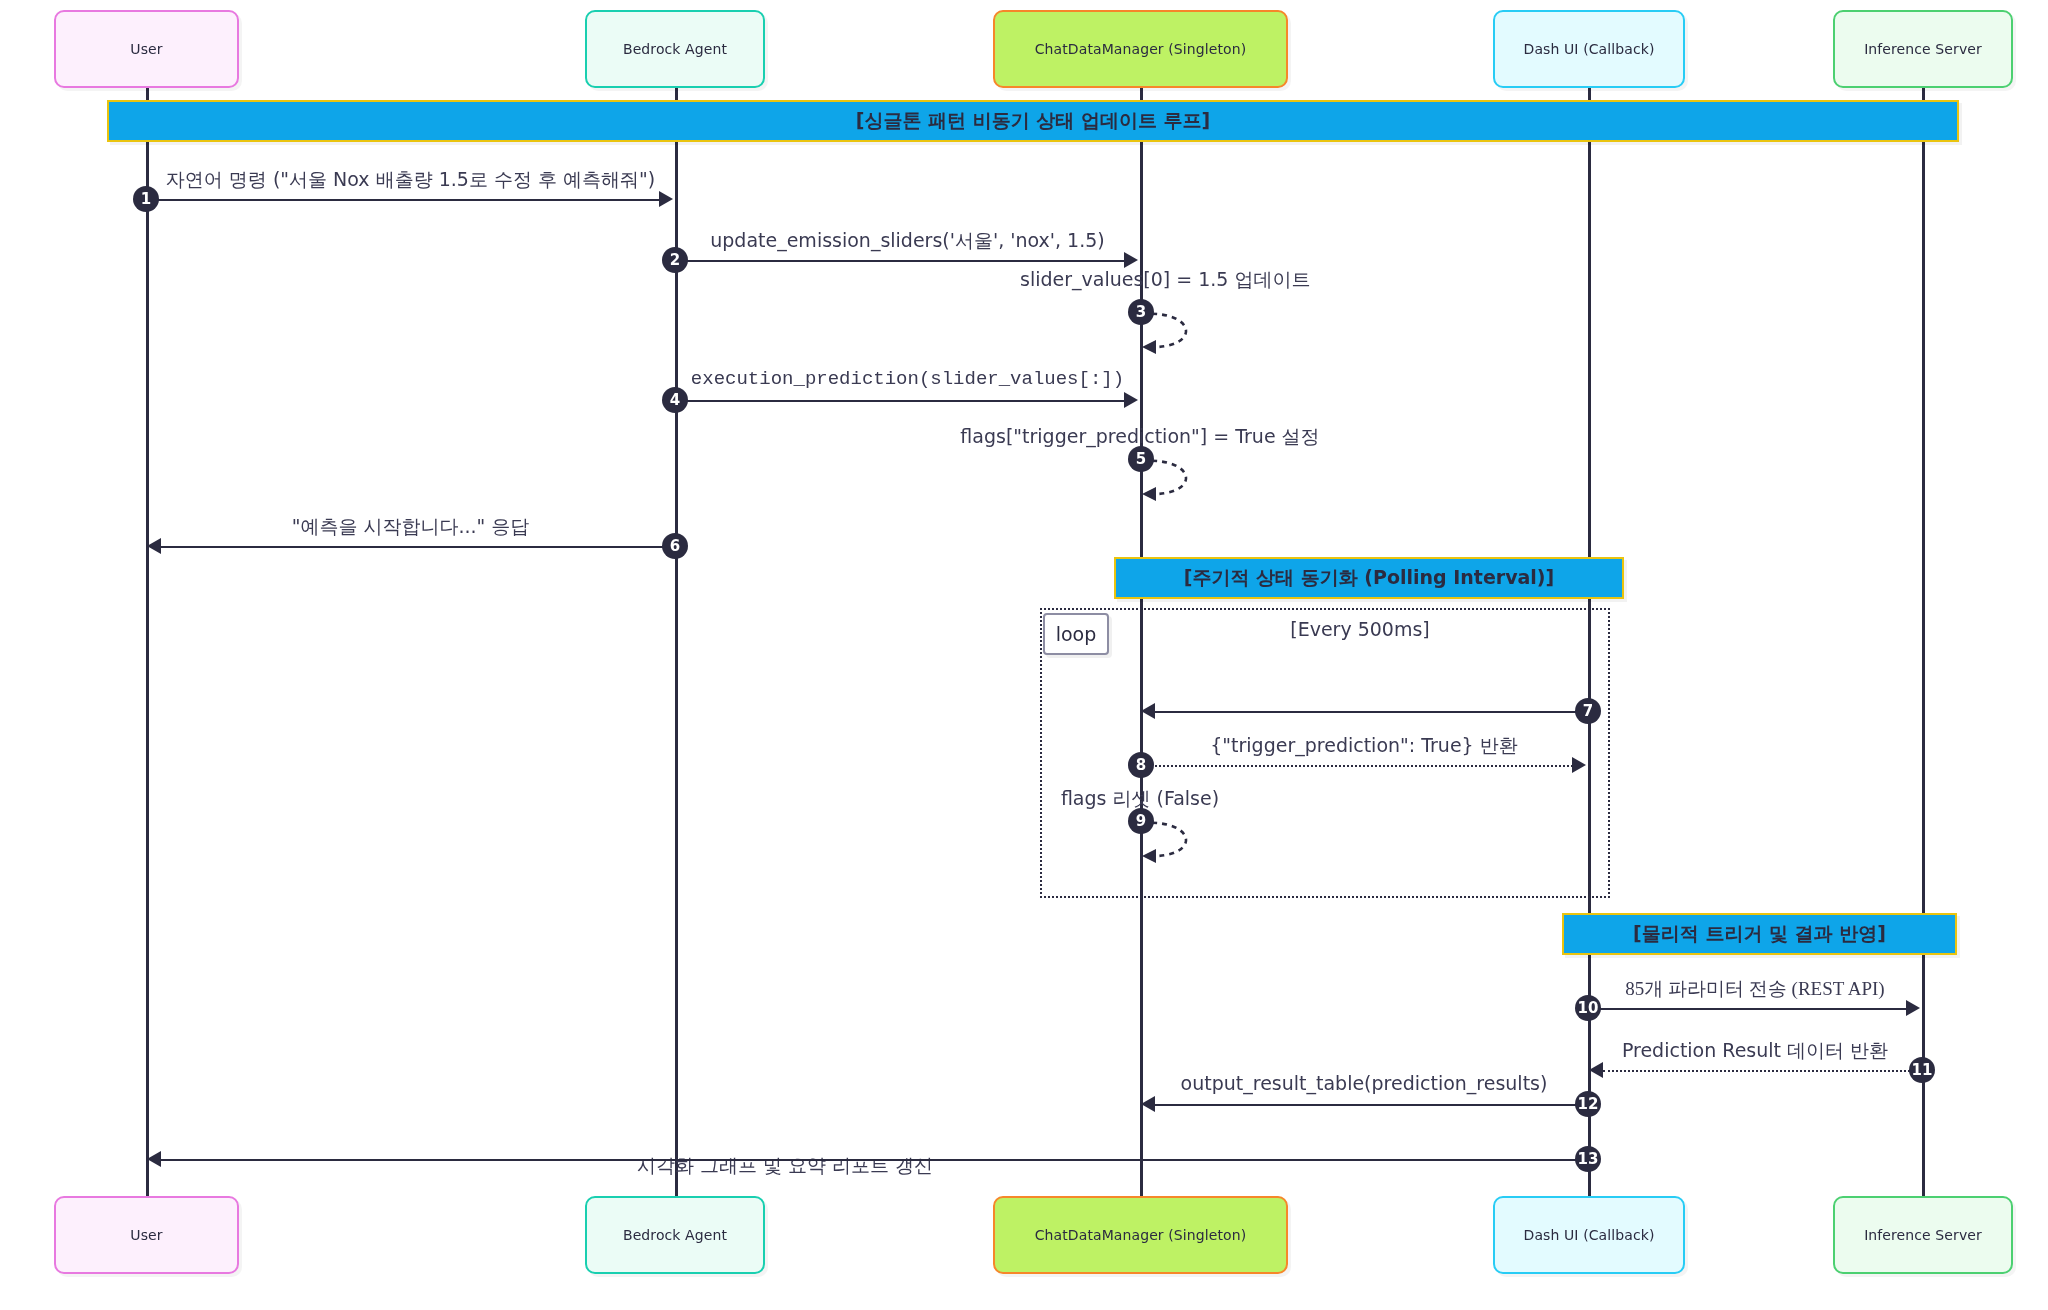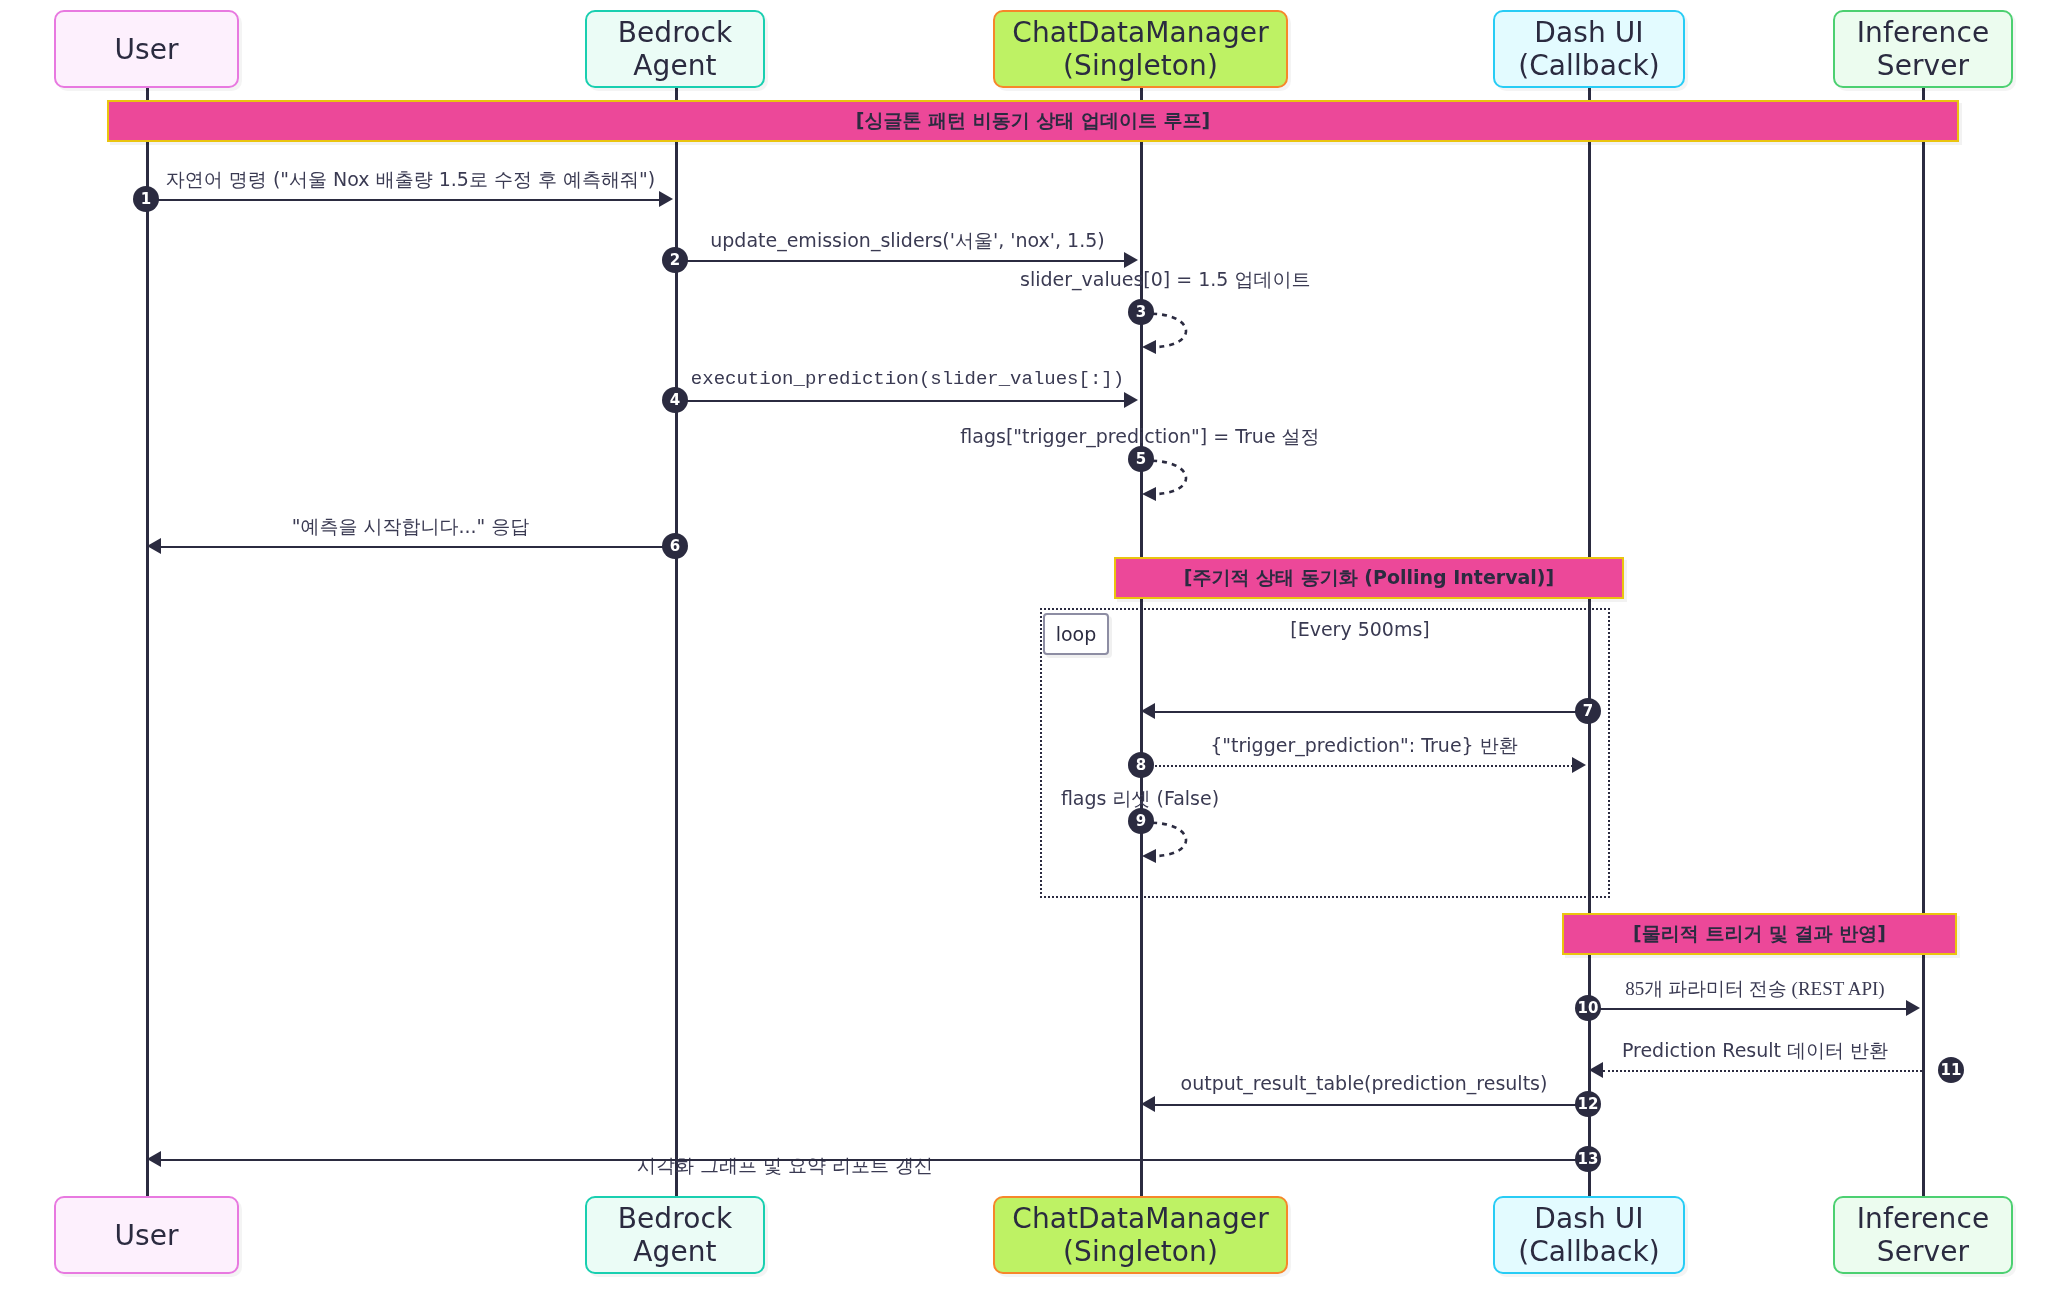--- a/index.html
+++ b/index.html
@@ -4,37 +4,37 @@
 <style>
   html,body{margin:0;padding:0;background:#ffffff;}
   body{font-family:"DejaVu Sans","Liberation Sans",sans-serif;}
   #canvas{position:relative;width:2048px;height:1310px;background:#ffffff;overflow:hidden;}
 
   
   .actor-box{
     position:absolute;box-sizing:border-box;
     display:flex;align-items:center;justify-content:center;
     border-radius:10px;border-width:2.5px;border-style:solid;
-    font-size:28px;color:#2b2b40;letter-spacing:.1px;
+    font-size:14px;color:#2b2b40;letter-spacing:.1px;
     box-shadow:3px 3px 0 rgba(0,0,0,.045);
     text-align:center;padding:0 10px;
   }
   .a-user{background:#fdf0fd;border-color:#e879e0;}
   .a-bedrock{background:#ebfcf6;border-color:#19cfb0;}
   .a-cdm{background:#bef264;border-color:#f6872a;}
   .a-dash{background:#e3fbff;border-color:#28ccf5;}
   .a-infer{background:#ecfcef;border-color:#4cd071;}
 
   
   .lifeline{position:absolute;width:3px;background:#2b2b40;}
 
   
   .note-bar{
     position:absolute;box-sizing:border-box;
-    background:#ec4899;border:2px solid #eac40f;
+    background:#0ea5e9;border:2px solid #eac40f;
     display:flex;align-items:center;justify-content:center;
     font-size:19px;font-weight:bold;color:#2b2b40;
     box-shadow:3px 3px 0 rgba(0,0,0,.05);
     text-align:center;
   }
 
   
   .loop-frame{
     position:absolute;box-sizing:border-box;
     border:2.5px dotted #2b2b40;background:transparent;
@@ -223,21 +223,21 @@
   <div class="arrow-head arrow-right" style="left:1906px;top:1000px;"></div>
   <div class="seq-num" style="left:1575px;top:995px;">
     <span>10</span>
   </div>
 
   <div class="msg-label" style="left:1588px;top:1038px;width:334px;">
     <span>Prediction Result 데이터 반환</span>
   </div>
   <div class="msg-line dotted" style="left:1603px;top:1070px;width:319px;"></div>
   <div class="arrow-head arrow-left" style="left:1589px;top:1062px;"></div>
-  <div class="seq-num" style="left:1909px;top:1057px;margin-left:29px;">
+  <div class="seq-num" style="left:1909px;top:1057px;">
     <span>11</span>
   </div>
 
   <div class="msg-label" style="left:1140px;top:1072px;width:448px;">
     <span>output_result_table(prediction_results)</span>
   </div>
   <div class="msg-line" style="left:1155px;top:1104px;width:433px;"></div>
   <div class="arrow-head arrow-left" style="left:1141px;top:1096px;"></div>
   <div class="seq-num" style="left:1575px;top:1091px;">
     <span>12</span>

